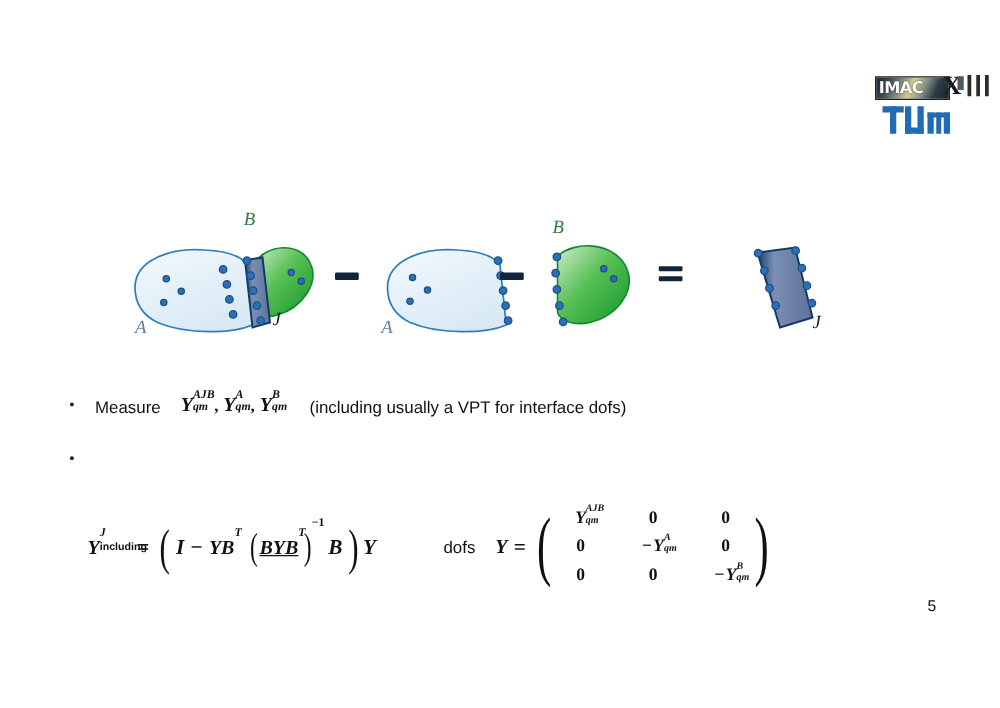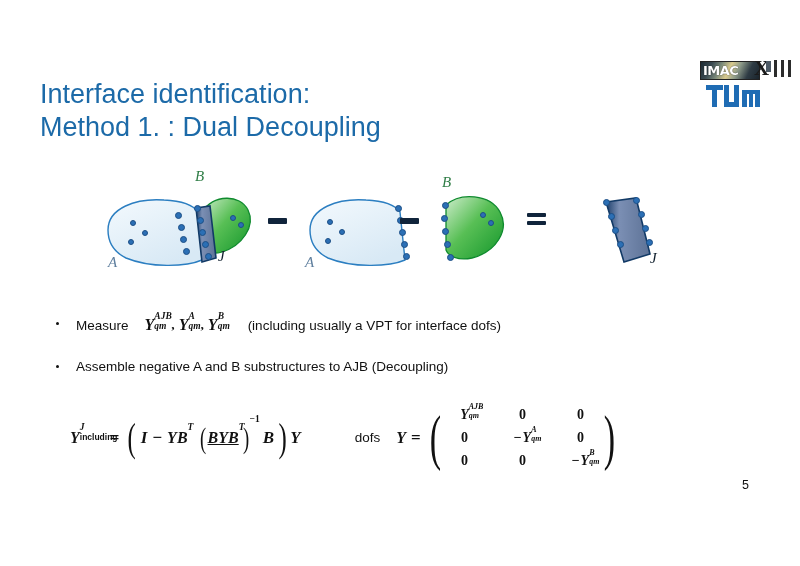--- a/index.html
+++ b/index.html
@@ -155,24 +155,20 @@
       <span class="tum-t-v"></span>
     <span class="tum-u-l"></span>
       <span class="tum-u-r"></span>
       <span class="tum-u-b"></span>
     <span class="tum-m-l"></span>
       <span class="tum-m-c"></span>
       <span class="tum-m-r"></span>
       <span class="tum-m-t"></span>
   </div>
 
-  <div class="title">
-    <div>Interface identification:</div>
-    <div>Method 1. : Dual Decoupling</div>
-  </div>
 
   <div class="diagram">
 
     <svg width="185" height="115" style="position:absolute;left:0;top:0;">
       <defs>
         <linearGradient id="gA" x1="0" y1="0" x2="0.6" y2="1">
           <stop offset="0%" stop-color="#f3f9fd"></stop>
             <stop offset="100%" stop-color="#d8e9f5"></stop>
         </linearGradient>
         <linearGradient id="gB" x1="0" y1="0" x2="1" y2="1">
@@ -294,21 +290,20 @@
           <span class="sb">qm</span>
         </span>
 
         <span style="display:inline-block;width:16px;"></span>
         <span>(including usually a VPT for interface dofs)</span>
       </span>
     </div>
 
     <div class="bullet">
       <span class="bdot"></span>
-      <span>Assemble negative A and B substructures to AJB (Decoupling)</span>
     </div>
   </div>
 
   <div class="equation">
     <div class="eqrow">
 
       <span class="subsup" style="margin-right:30px;">
         <span class="base">Y</span>
         <span class="sp">J</span>
         <span class="sb" style="font-style:normal;font-family:'Liberation Sans',sans-serif;font-size:8.5px;font-weight:bold;">including</span>

